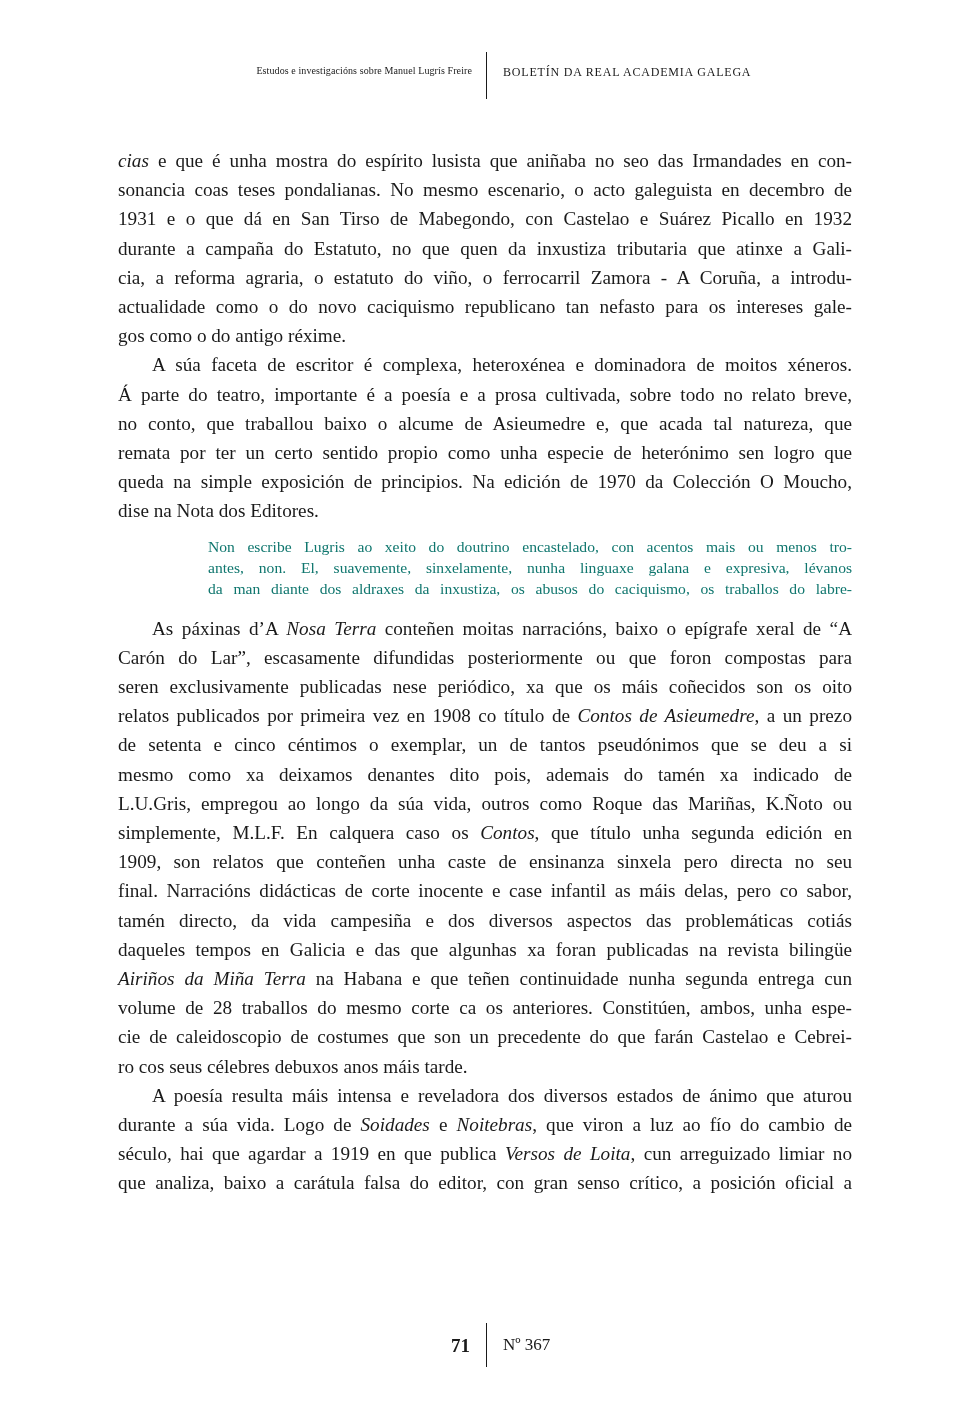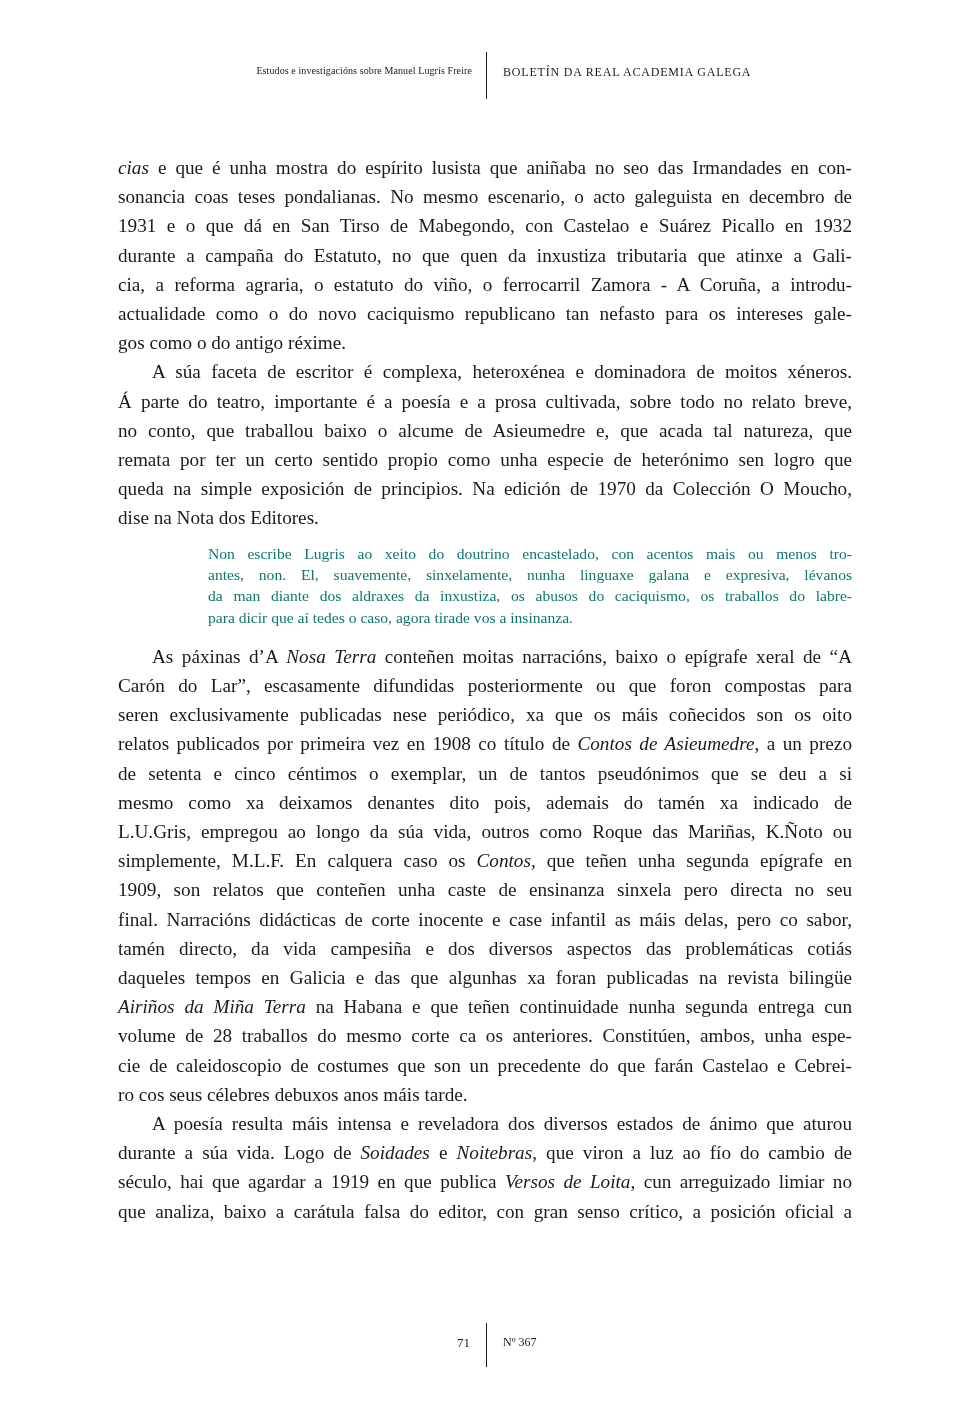--- a/index.html
+++ b/index.html
@@ -1,30 +1,30 @@
 <!DOCTYPE html>
 <html><head>
   <meta charset="utf-8">
   <style>
     html, body { margin: 0; padding: 0; background: #ffffff; }
     body { width: 975px; height: 1417px; position: relative; overflow: hidden; color: #1a1a1a; font-family: "Liberation Serif", "DejaVu Serif", serif; }
     .header { position: absolute; top: 52px; left: 0; width: 975px; height: 48px; }
     .header-left { position: absolute; right: 503px; top: 13px; font-size: 10px; white-space: nowrap; letter-spacing: 0.1px; }
     .header-rule { position: absolute; left: 486px; top: 0; width: 1px; height: 47px; background: #1a1a1a; }
     .header-right { position: absolute; left: 503px; top: 13px; font-size: 12px; white-space: nowrap; letter-spacing: 0.8px; }
-    .body-text { position: absolute; left: 118px; top: 153px; width: 734px; font-size: 19.2px; line-height: 29.2px; text-align: justify; }
+    .body-text { position: absolute; left: 118px; top: 146px; width: 734px; font-size: 19.2px; line-height: 29.2px; text-align: justify; }
     .body-text p { margin: 0; }
     .quote { margin: 10px 0 14px 90px !important; font-size: 15.6px; line-height: 21.3px; text-align: justify; color: #0f766e; }
     .line { display: block; text-align: justify; text-align-last: justify; }
     .line.last { text-align-last: left; }
     em { font-style: italic; }
     .footer { position: absolute; top: 1323px; left: 0; width: 975px; height: 45px; }
-    .footer-left { position: absolute; right: 505px; top: 12px; font-size: 13px; font-weight: normal; }
+    .footer-left { position: absolute; right: 505px; top: 12px; font-size: 19px; font-weight: bold; }
     .footer-rule { position: absolute; left: 486px; top: 0; width: 1px; height: 44px; background: #1a1a1a; }
-    .footer-right { position: absolute; left: 503px; top: 12px; font-size: 12px; }
+    .footer-right { position: absolute; left: 503px; top: 12px; font-size: 17px; }
   </style>
 </head>
 <body>
 
 <div class="header">
   <div class="header-left">Estudos e investigacións sobre Manuel Lugrís Freire</div>
   <div class="header-rule"></div>
   <div class="header-right">BOLETÍN DA REAL ACADEMIA GALEGA</div>
 </div>
 
@@ -45,32 +45,31 @@
     <span class="line">no conto, que traballou baixo o alcume de Asieumedre e, que acada tal natureza, que</span>
     <span class="line">remata por ter un certo sentido propio como unha especie de heterónimo sen logro que</span>
     <span class="line">queda na simple exposición de principios. Na edición de 1970 da Colección O Moucho,</span>
     <span class="line last">dise na Nota dos Editores.</span>
   </p>
 
   <p class="quote">
     <span class="line">Non escribe Lugris ao xeito do doutrino encastelado, con acentos mais ou menos tro-</span>
     <span class="line">antes, non. El, suavemente, sinxelamente, nunha linguaxe galana e expresiva, lévanos</span>
     <span class="line">da man diante dos aldraxes da inxustiza, os abusos do caciquismo, os traballos do labre-</span>
-    <span class="line last">para dicir que aí tedes o caso, agora tirade vos a insinanza.</span>
   </p>
 
   <p>
     <span class="line" style="padding-left:34px"><span>As páxinas d’A </span><em>Nosa Terra</em><span> conteñen moitas narracións, baixo o epígrafe xeral de “A</span></span>
     <span class="line">Carón do Lar”, escasamente difundidas posteriormente ou que foron compostas para</span>
     <span class="line">seren exclusivamente publicadas nese periódico, xa que os máis coñecidos son os oito</span>
     <span class="line"><span>relatos publicados por primeira vez en 1908 co título de </span><em>Contos de Asieumedre</em><span>, a un prezo</span></span>
     <span class="line">de setenta e cinco céntimos o exemplar, un de tantos pseudónimos que se deu a si</span>
     <span class="line">mesmo como xa deixamos denantes dito pois, ademais do tamén xa indicado de</span>
     <span class="line">L.U.Gris, empregou ao longo da súa vida, outros como Roque das Mariñas, K.Ñoto ou</span>
-    <span class="line"><span>simplemente, M.L.F. En calquera caso os </span><em>Contos</em><span>, que teñen unha segunda epígrafe en</span></span>
+    <span class="line"><span>simplemente, M.L.F. En calquera caso os </span><em>Contos</em><span>, que título unha segunda edición en</span></span>
     <span class="line">1909, son relatos que conteñen unha caste de ensinanza sinxela pero directa no seu</span>
     <span class="line">final. Narracións didácticas de corte inocente e case infantil as máis delas, pero co sabor,</span>
     <span class="line">tamén directo, da vida campesiña e dos diversos aspectos das problemáticas cotiás</span>
     <span class="line">daqueles tempos en Galicia e das que algunhas xa foran publicadas na revista bilingüe</span>
     <span class="line"><em>Airiños da Miña Terra</em><span> na Habana e que teñen continuidade nunha segunda entrega cun</span></span>
     <span class="line">volume de 28 traballos do mesmo corte ca os anteriores. Constitúen, ambos, unha espe-</span>
     <span class="line">cie de caleidoscopio de costumes que son un precedente do que farán Castelao e Cebrei-</span>
     <span class="line last">ro cos seus célebres debuxos anos máis tarde.</span>
   </p>
 

